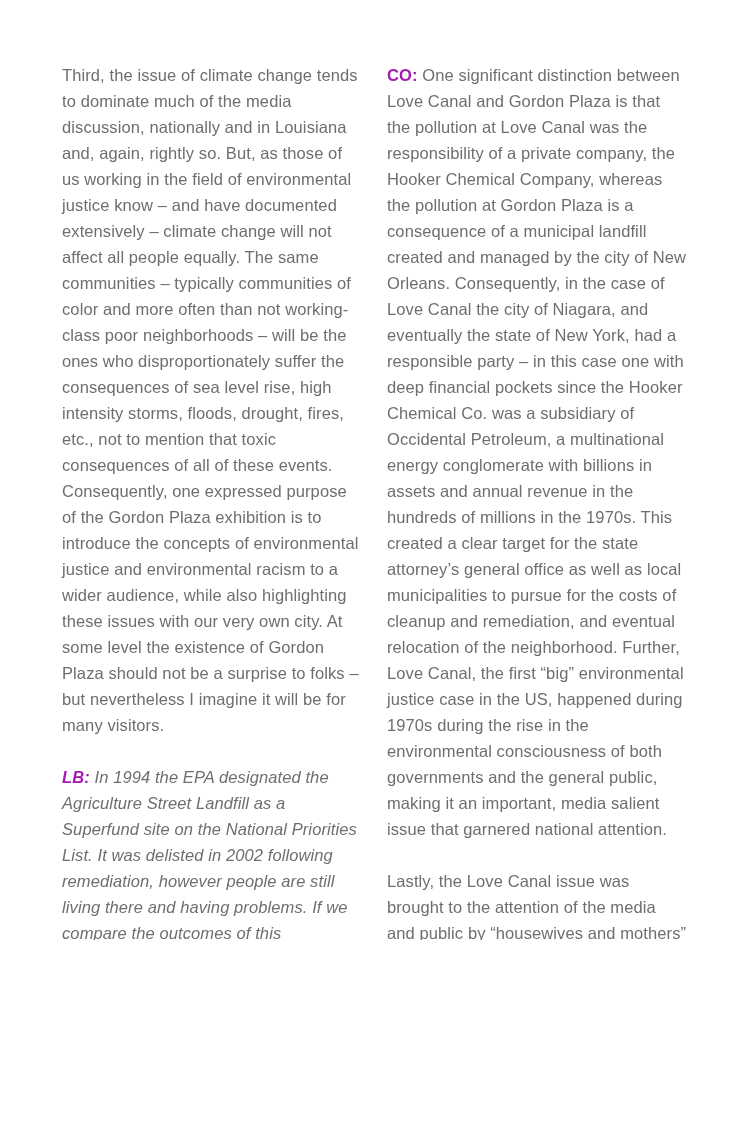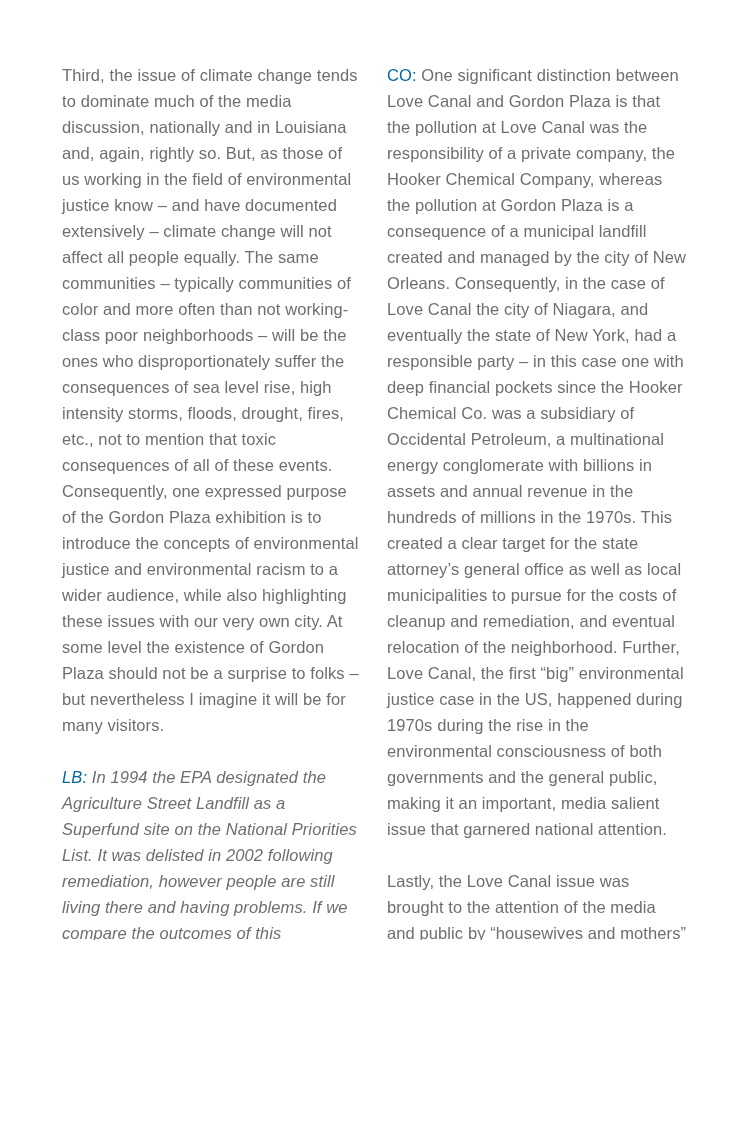--- a/index.html
+++ b/index.html
@@ -32,22 +32,22 @@
     font-size: 16.5px;
     line-height: 26px;
     font-weight: 300;
     color: #6e6e6e;
     letter-spacing: 0.1px;
   }
   p.para.italic {
     font-style: italic;
   }
   .prefix {
-    font-weight: 400;
-    color: #0369a1;
+    font-weight: 700;
+    color: #a21caf;
   }
   .page-number {
     position: absolute;
     left: 49px;
     top: 1069px;
     width: 32px;
     height: 32px;
     border-radius: 50%;
     border: 3px solid #2fb3c4;
     box-shadow: inset 0 0 0 2px rgba(47, 179, 196, 0.35);

